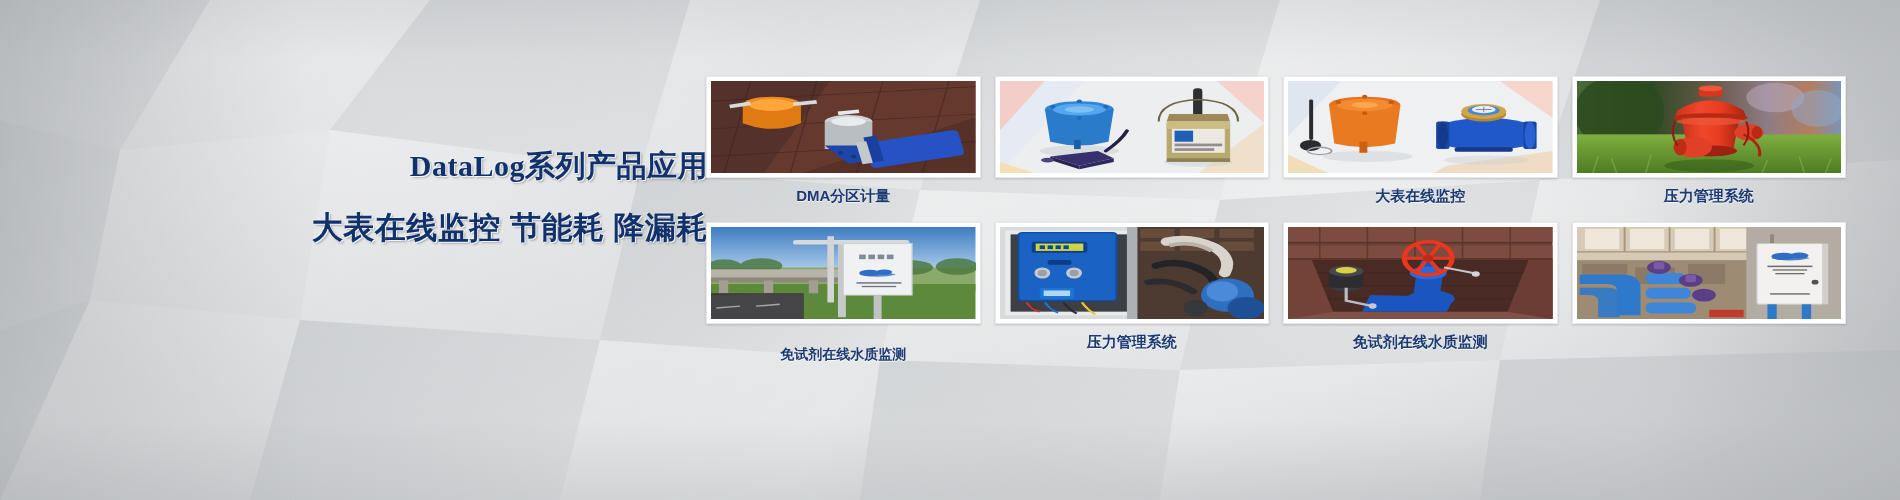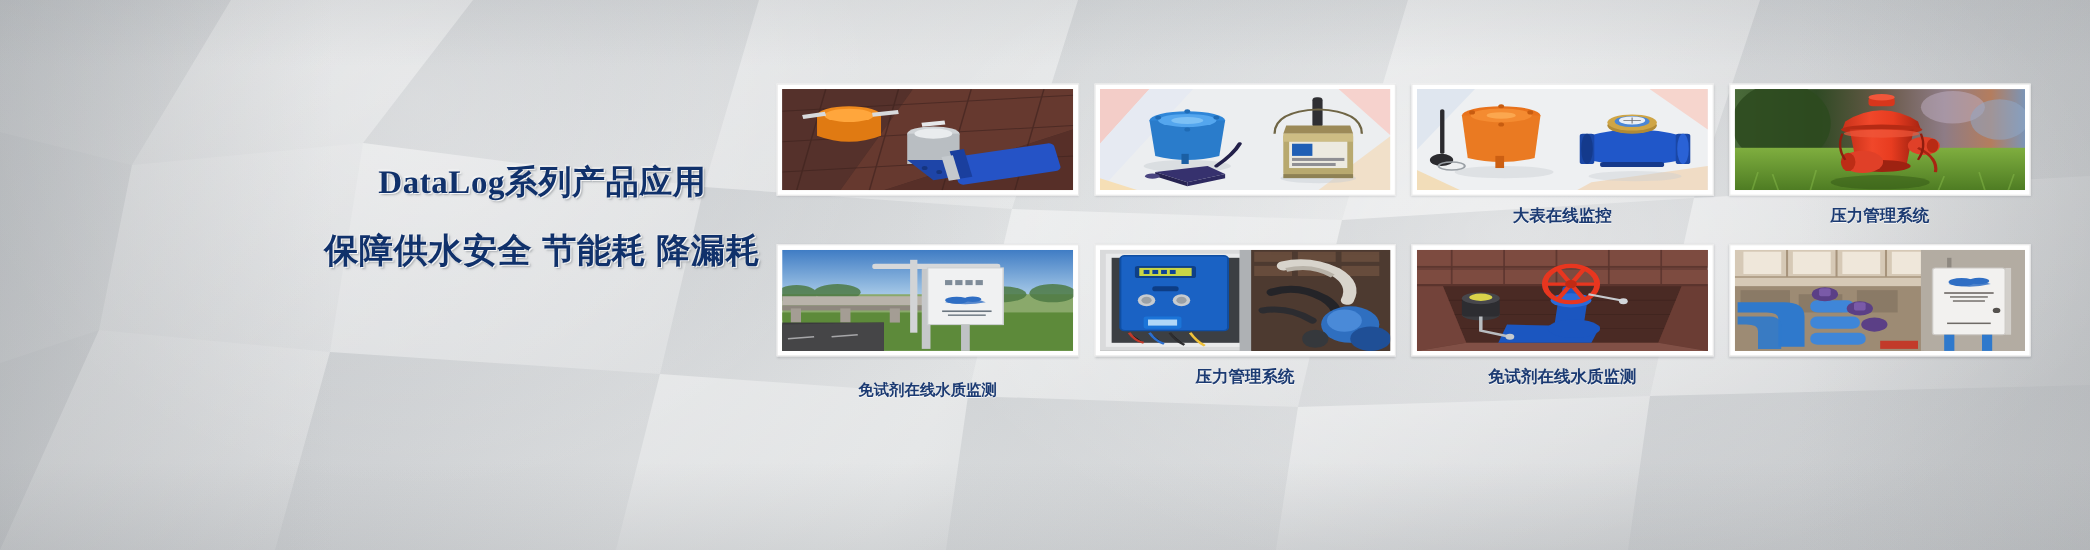--- a/index.html
+++ b/index.html
@@ -29,21 +29,21 @@
       linear-gradient(to bottom, rgba(160,164,168,.16) 0%, rgba(160,164,168,0) 12%),
       linear-gradient(to top,    rgba(150,154,158,.22) 0%, rgba(150,154,158,0) 16%);
     pointer-events:none;
   }
 
   
   .headline {
     position:absolute;
     left:278px; top:146px;
     width:430px;
-    text-align:center;
+    text-align:right;
     z-index:5;
   }
   .headline-line {
     font-weight:bold;
     color:#10316b;
     letter-spacing:.5px;
     white-space:nowrap;
     text-shadow:
        1px 1px 0 rgba(255,255,255,.85),
        2px 2px 2px rgba(120,125,132,.55),
@@ -137,21 +137,21 @@
       <polygon points="1180,370 1500,360 1480,500 1160,500" fill="url(#fl)"></polygon>
       <polygon points="1600,0 1900,0 1900,160 1540,180" fill="url(#fd)"></polygon>
       <polygon points="1540,180 1900,160 1900,350 1500,360" fill="url(#fl)"></polygon>
       <polygon points="1500,360 1900,350 1900,500 1480,500" fill="url(#fd)"></polygon>
     </g>
   </svg>
   <div id="bg-vignette"></div>
 
   <div class="headline">
     <div class="headline-line l1">DataLog系列产品应用</div>
-    <div class="headline-line l2">保障供水安全 节能耗 降漏耗</div>
+    <div class="headline-line l2">大表在线监控 节能耗 降漏耗</div>
   </div>
 
   <div class="grid">
 
     <div class="card">
       <div class="thumb">
         <div class="thumb-inner">
           <svg class="scene" viewBox="0 0 200 100" preserveAspectRatio="none">
             <rect width="200" height="100" fill="#4a2c28"></rect>
             <g opacity=".85">
@@ -182,20 +182,21 @@
             <rect x="118" y="60" width="10" height="28" fill="#1a3f9e" transform="rotate(-12 123 74)"></rect>
             <g fill="#16357f">
               <circle cx="98" cy="78" r="2"></circle>
                 <circle cx="108" cy="82" r="2"></circle>
                 <circle cx="118" cy="86" r="2"></circle>
             </g>
             <rect x="112" y="66" width="8" height="24" fill="#c4c9cd" transform="rotate(-12 116 78)"></rect>
           </svg>
         </div>
       </div>
+      <div class="caption">DMA分区计量</div>
     </div>
 
     <div class="card">
       <div class="thumb">
         <div class="thumb-inner">
           <svg class="scene" viewBox="0 0 200 100" preserveAspectRatio="none">
             <rect width="200" height="100" fill="#eceef0"></rect>
             <polygon points="0,0 34,0 0,54" fill="#f3cdc8"></polygon>
             <polygon points="0,54 34,0 64,0 0,100" fill="#e6eaf2"></polygon>
             <polygon points="164,0 200,0 200,46" fill="#f6d2cd"></polygon>

